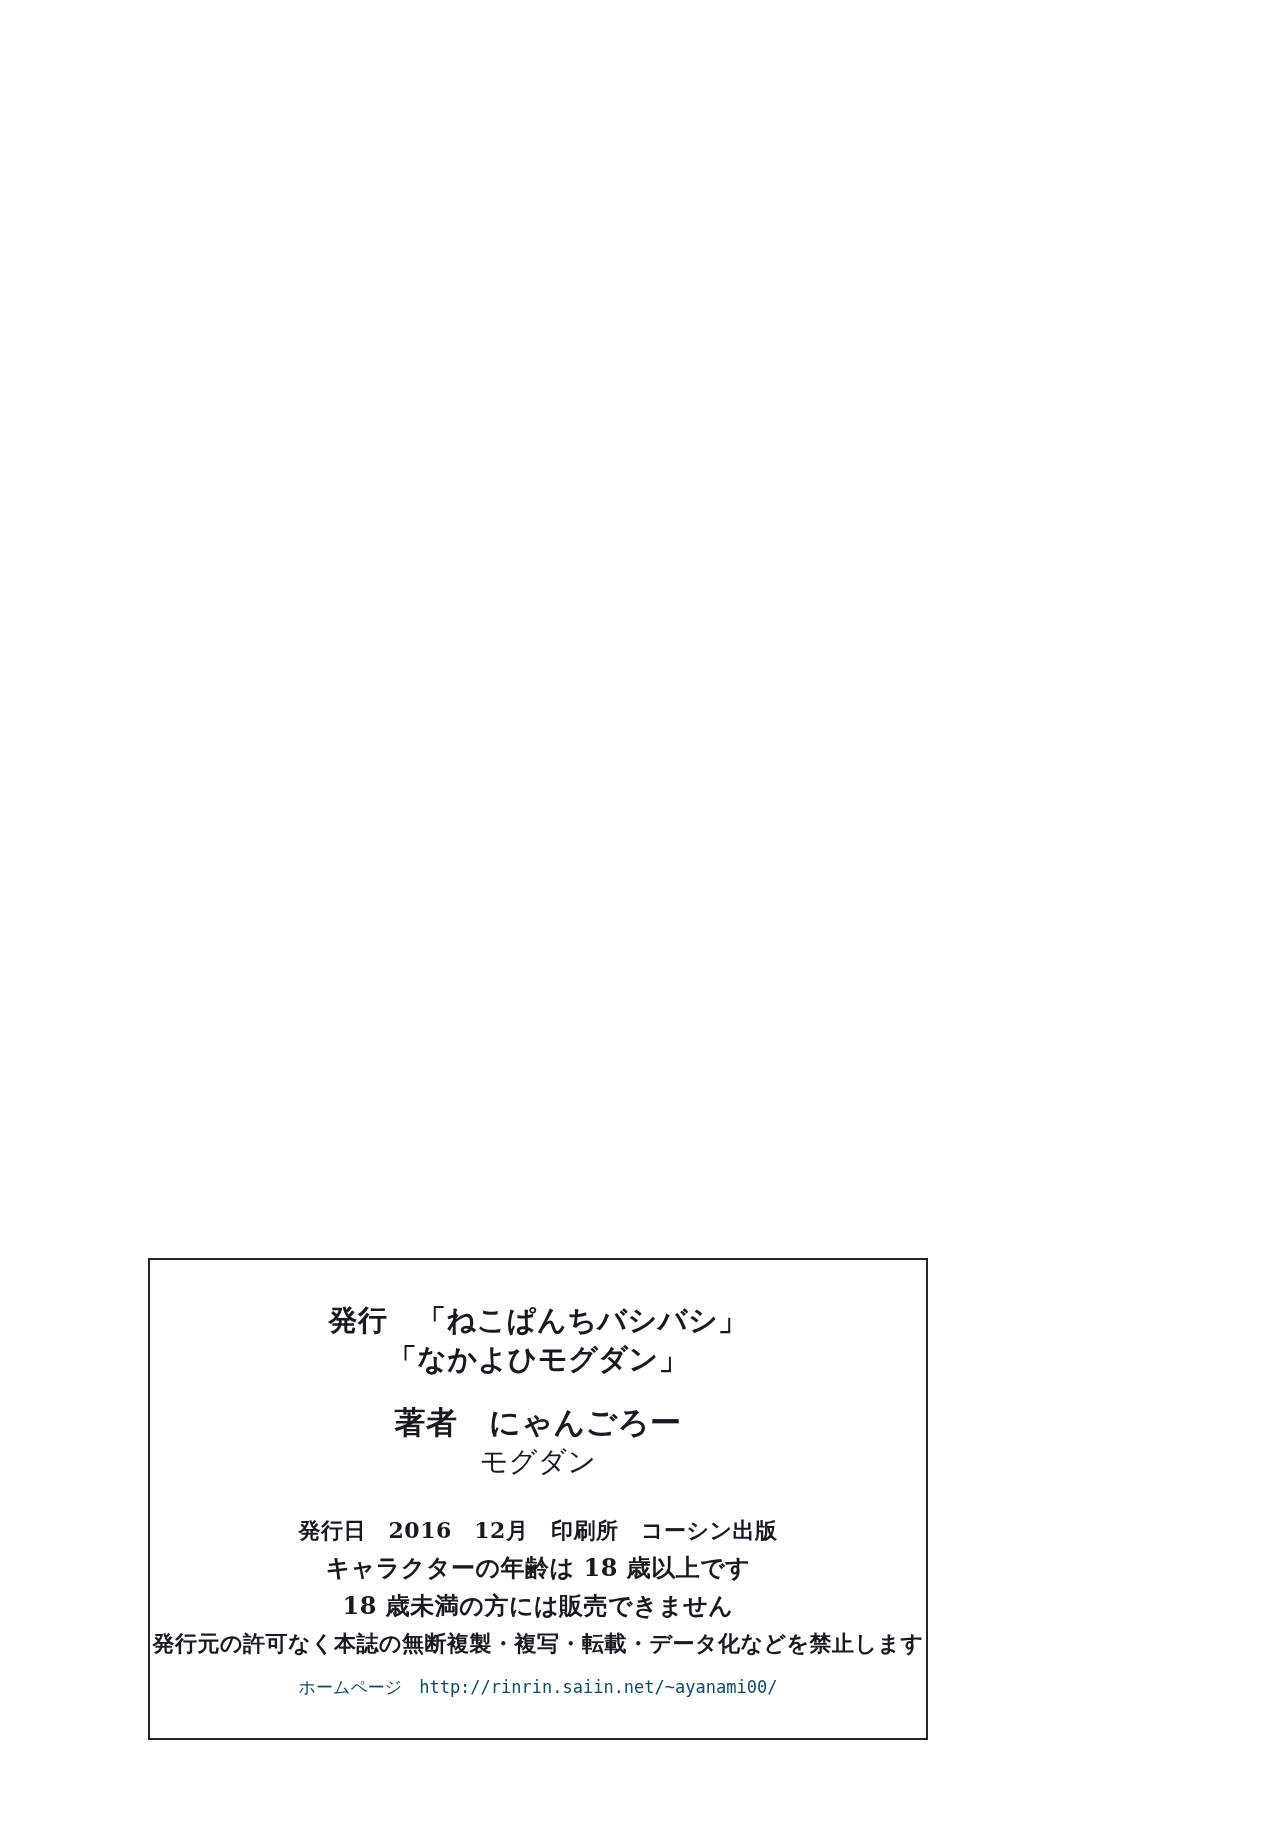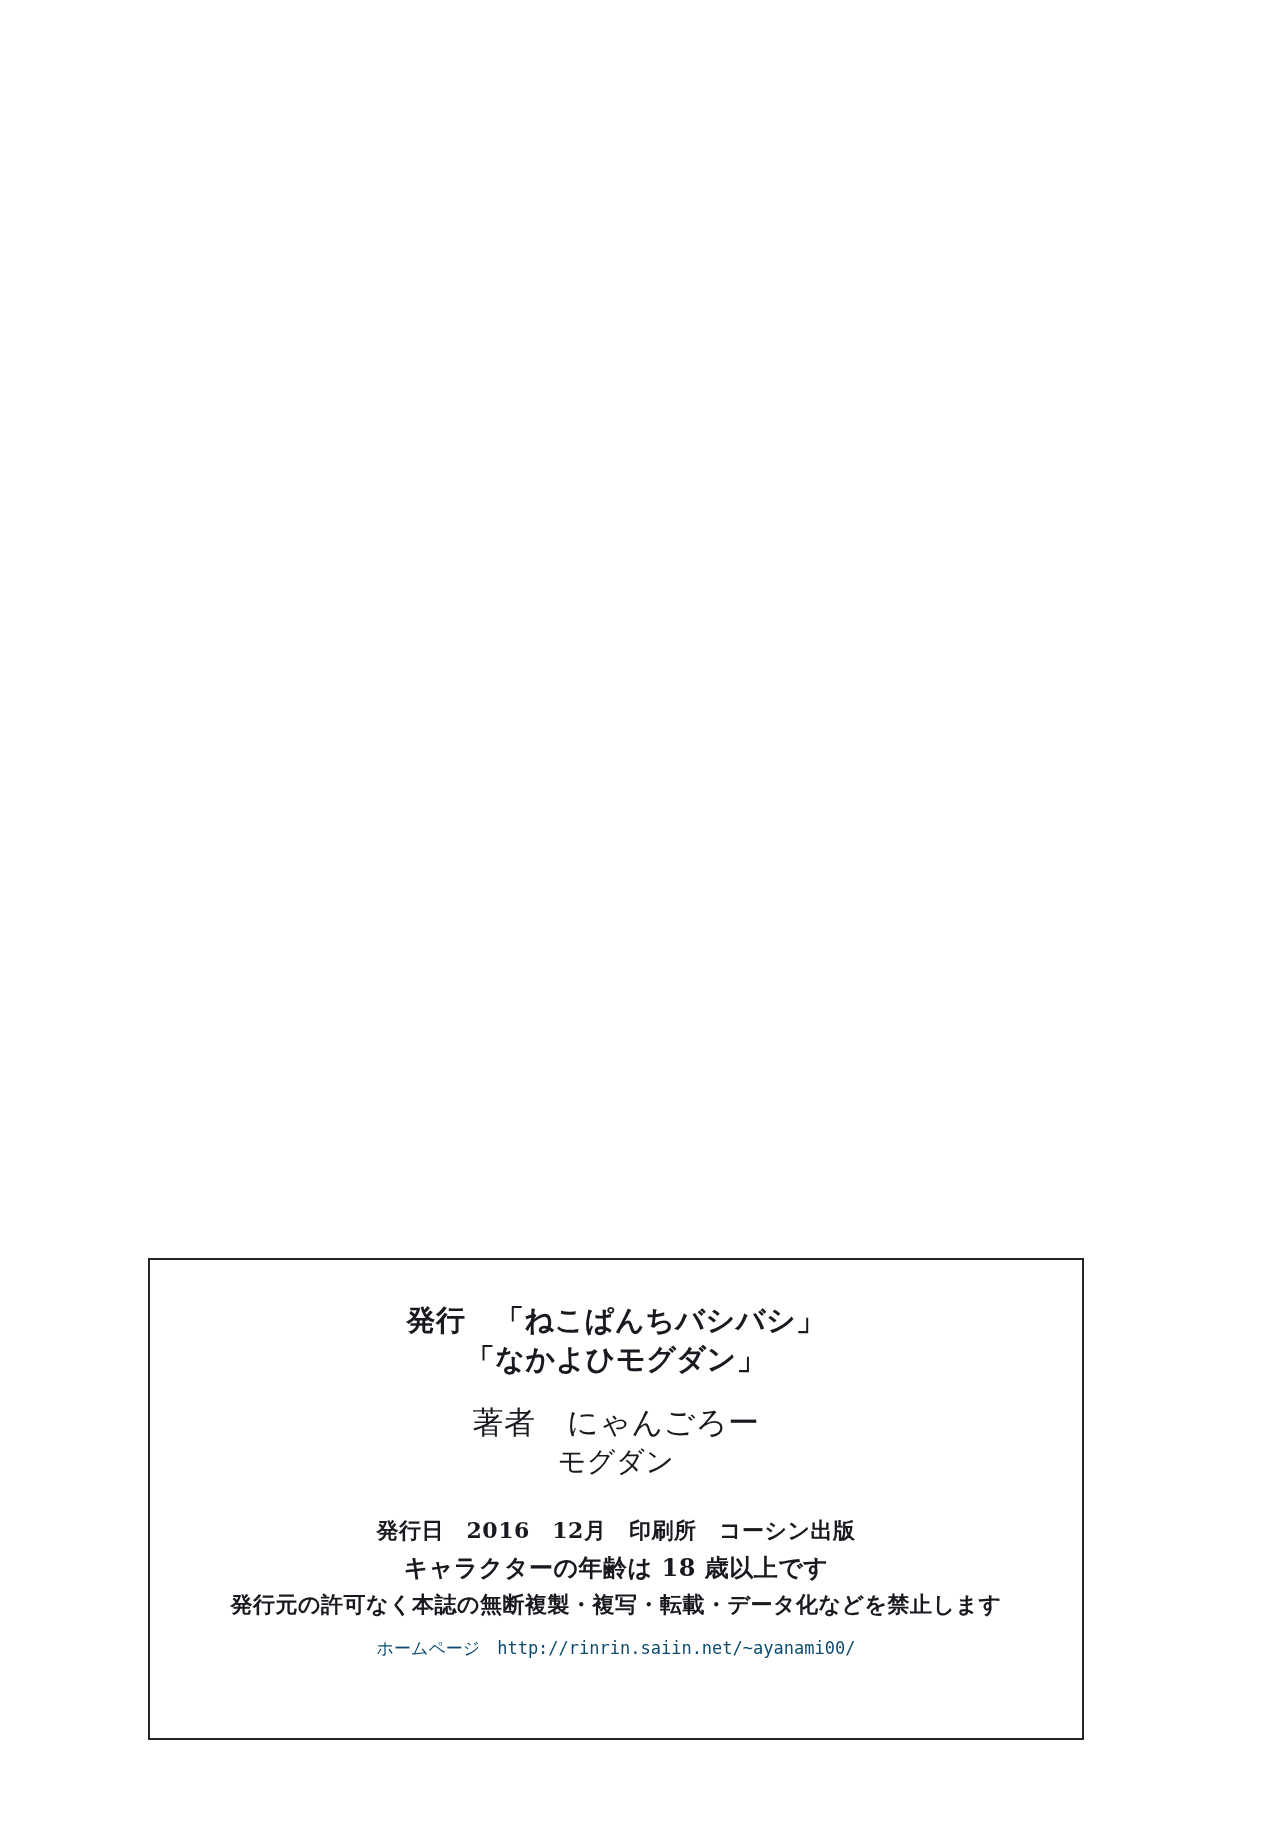--- a/index.html
+++ b/index.html
@@ -21,21 +21,21 @@
     position: absolute;
     inset: 0;
     background: #ffffff;
   }
 
   
   .colophon {
     position: absolute;
     left: 148px;
     top: 1258px;
-    width: 936px;
+    width: 780px;
     height: 482px;
     border: 2px solid #24262b;
     background: #ffffff;
     box-sizing: border-box;
     display: flex;
     flex-direction: column;
     align-items: center;
     justify-content: flex-start;
     padding-top: 42px;
   }
@@ -55,21 +55,21 @@
     margin-bottom: 2px;
   }
   .publisher-line2 {
     font-size: 29px;
     font-weight: bold;
     line-height: 1.28;
     margin-bottom: 25px;
   }
   .author-line {
     font-size: 31px;
-    font-weight: normal;
+    font-weight: bold;
     line-height: 1.25;
     margin-bottom: 2px;
   }
   .author-line2 {
     font-size: 28px;
     font-weight: normal;
     line-height: 1.25;
     margin-bottom: 34px;
   }
   .meta-line {
@@ -109,20 +109,21 @@
     <div class="line publisher-line2">「なかよひモグダン」</div>
 
     <div class="line author-line">著者　にゃんごろー</div>
 
     <div class="line author-line2">モグダン</div>
 
     <div class="line meta-line">発行日　2016　12月　印刷所　コーシン出版</div>
 
     <div class="line notice-line">キャラクターの年齢は 18 歳以上です</div>
 
+    <div class="line notice-line">18 歳未満の方には販売できません</div>
 
     <div class="line rights-line">発行元の許可なく本誌の無断複製・複写・転載・データ化などを禁止します</div>
 
     <div class="line homepage-line">ホームページ　http://rinrin.saiin.net/~ayanami00/</div>
 
   </div>
 
 </div>
 
 </body></html>

